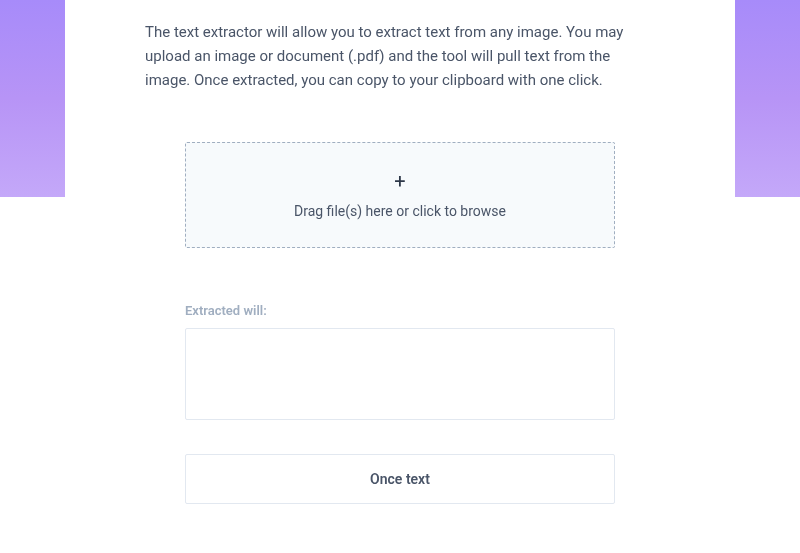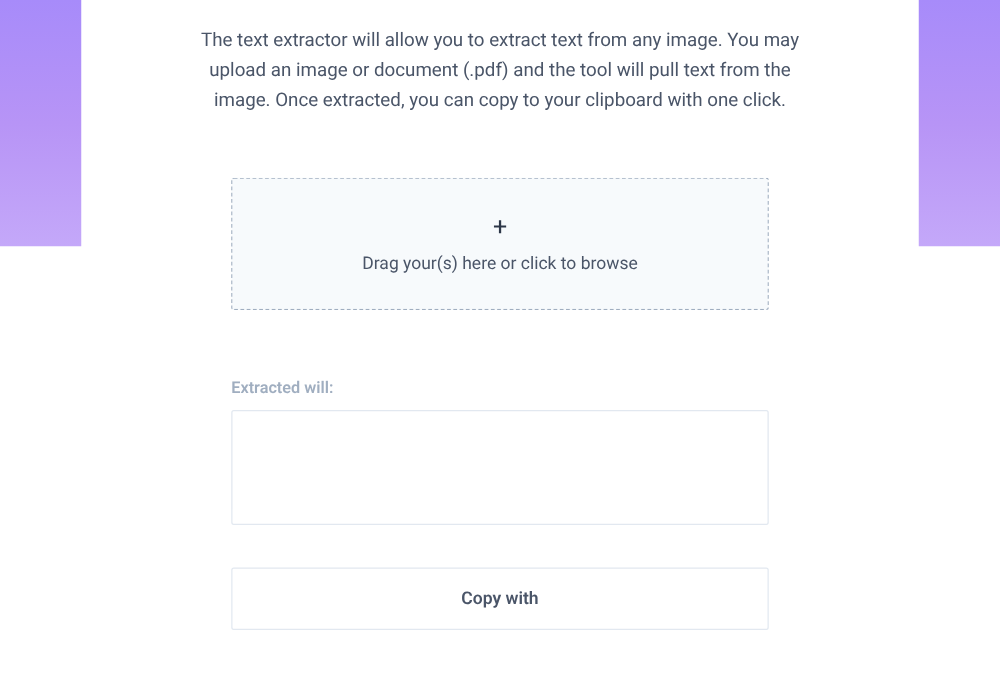--- a/index.html
+++ b/index.html
@@ -28,21 +28,20 @@
       position: absolute;
       top: 0;
       left: 65px;
       right: 65px;
       bottom: 0;
       background: #ffffff;
       z-index: 1;
       padding-top: 20px;
     }
     .description {
-      text-align: center;
       color: #4a5568;
       font-size: 15px;
       line-height: 1.6;
       padding: 0 80px;
       margin-bottom: 50px;
     }
     .content-area {
       padding: 0 120px;
     }
     .dropzone {
@@ -100,22 +99,22 @@
 <body>
 
 <div class="gradient-bg"></div>
 
 <div class="card">
   <p class="description">The text extractor will allow you to extract text from any image. You may upload an image or document (.pdf) and the tool will pull text from the image. Once extracted, you can copy to your clipboard with one click.</p>
 
   <div class="content-area">
     <div class="dropzone">
       <div class="plus-icon">+</div>
-      <div class="dropzone-text">Drag your(s) here or click to browse</div>
+      <div class="dropzone-text">Drag file(s) here or click to browse</div>
     </div>
 
     <div class="extracted-label">Extracted will:</div>
 
     <textarea class="extracted-textarea" style=""></textarea>
 
-    <button class="copy-button">Copy with</button>
+    <button class="copy-button">Once text</button>
   </div>
 </div>
 
 </body></html>

